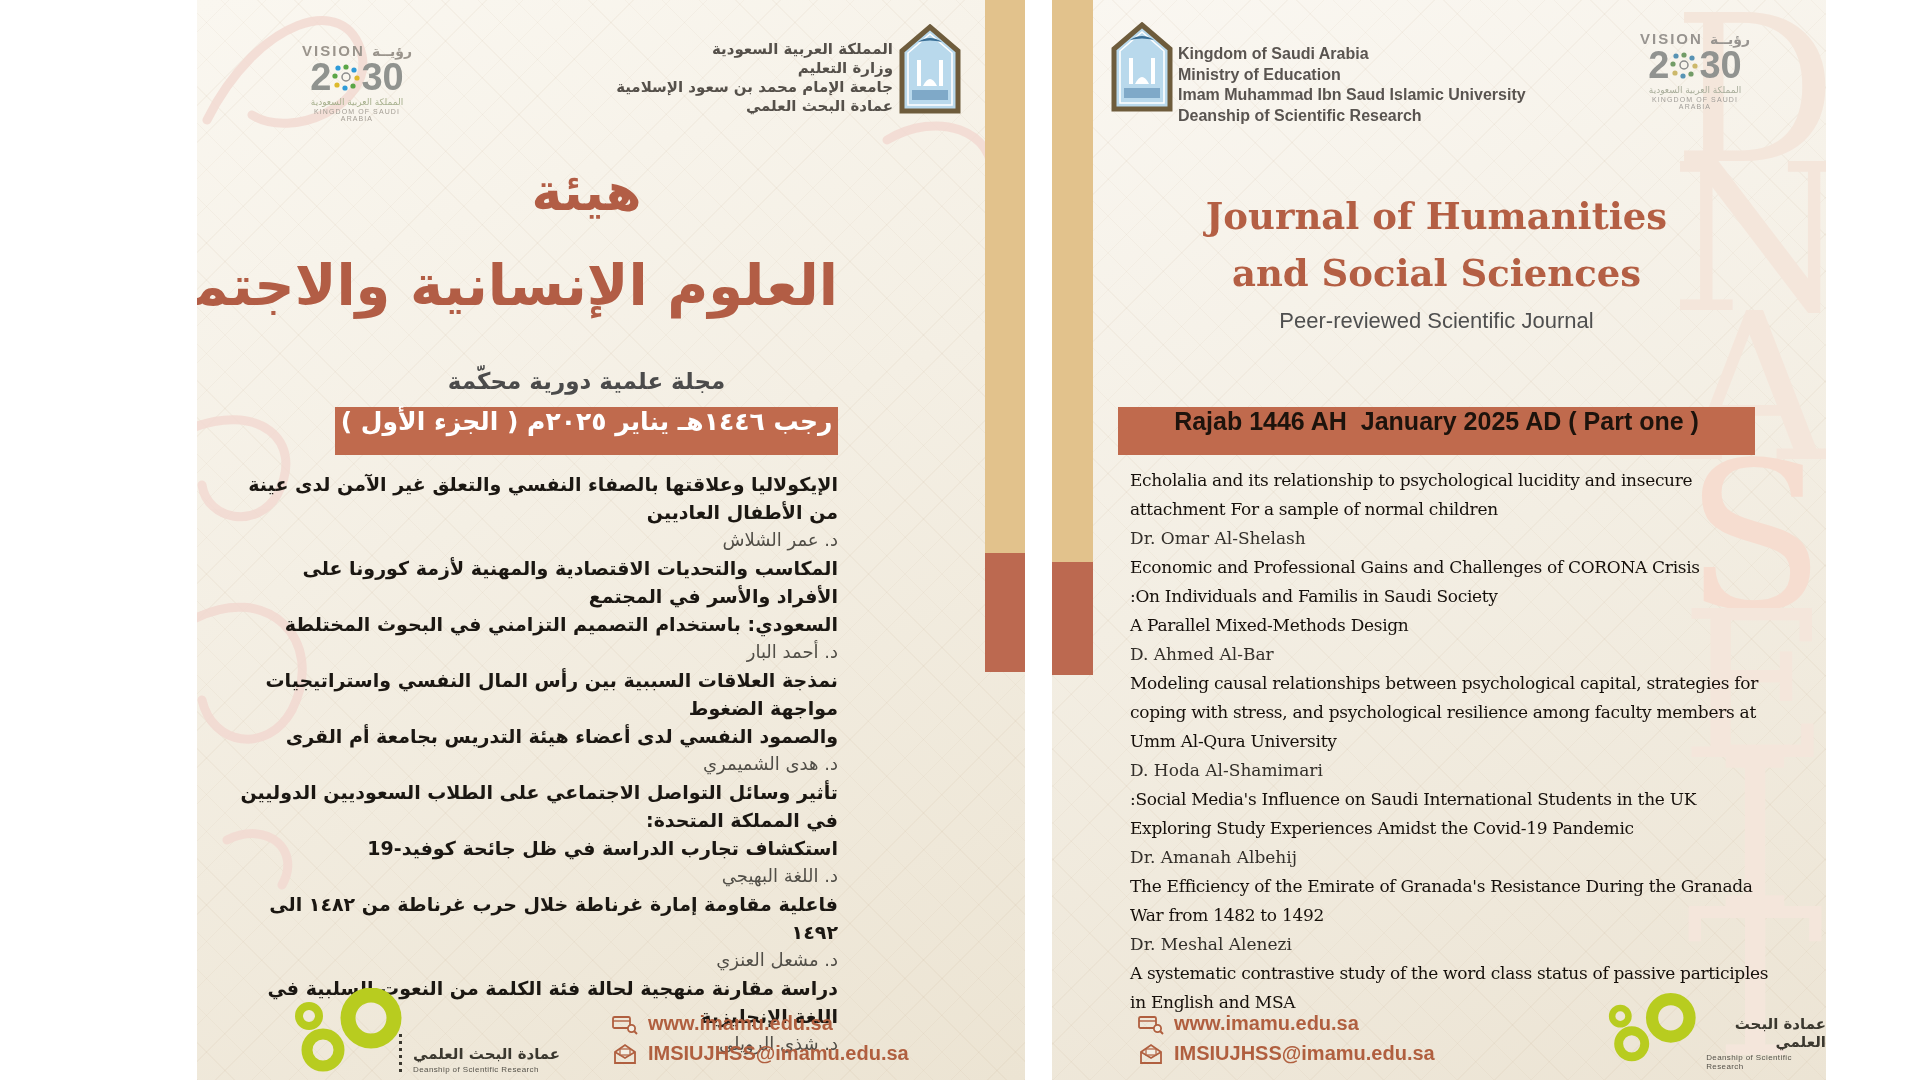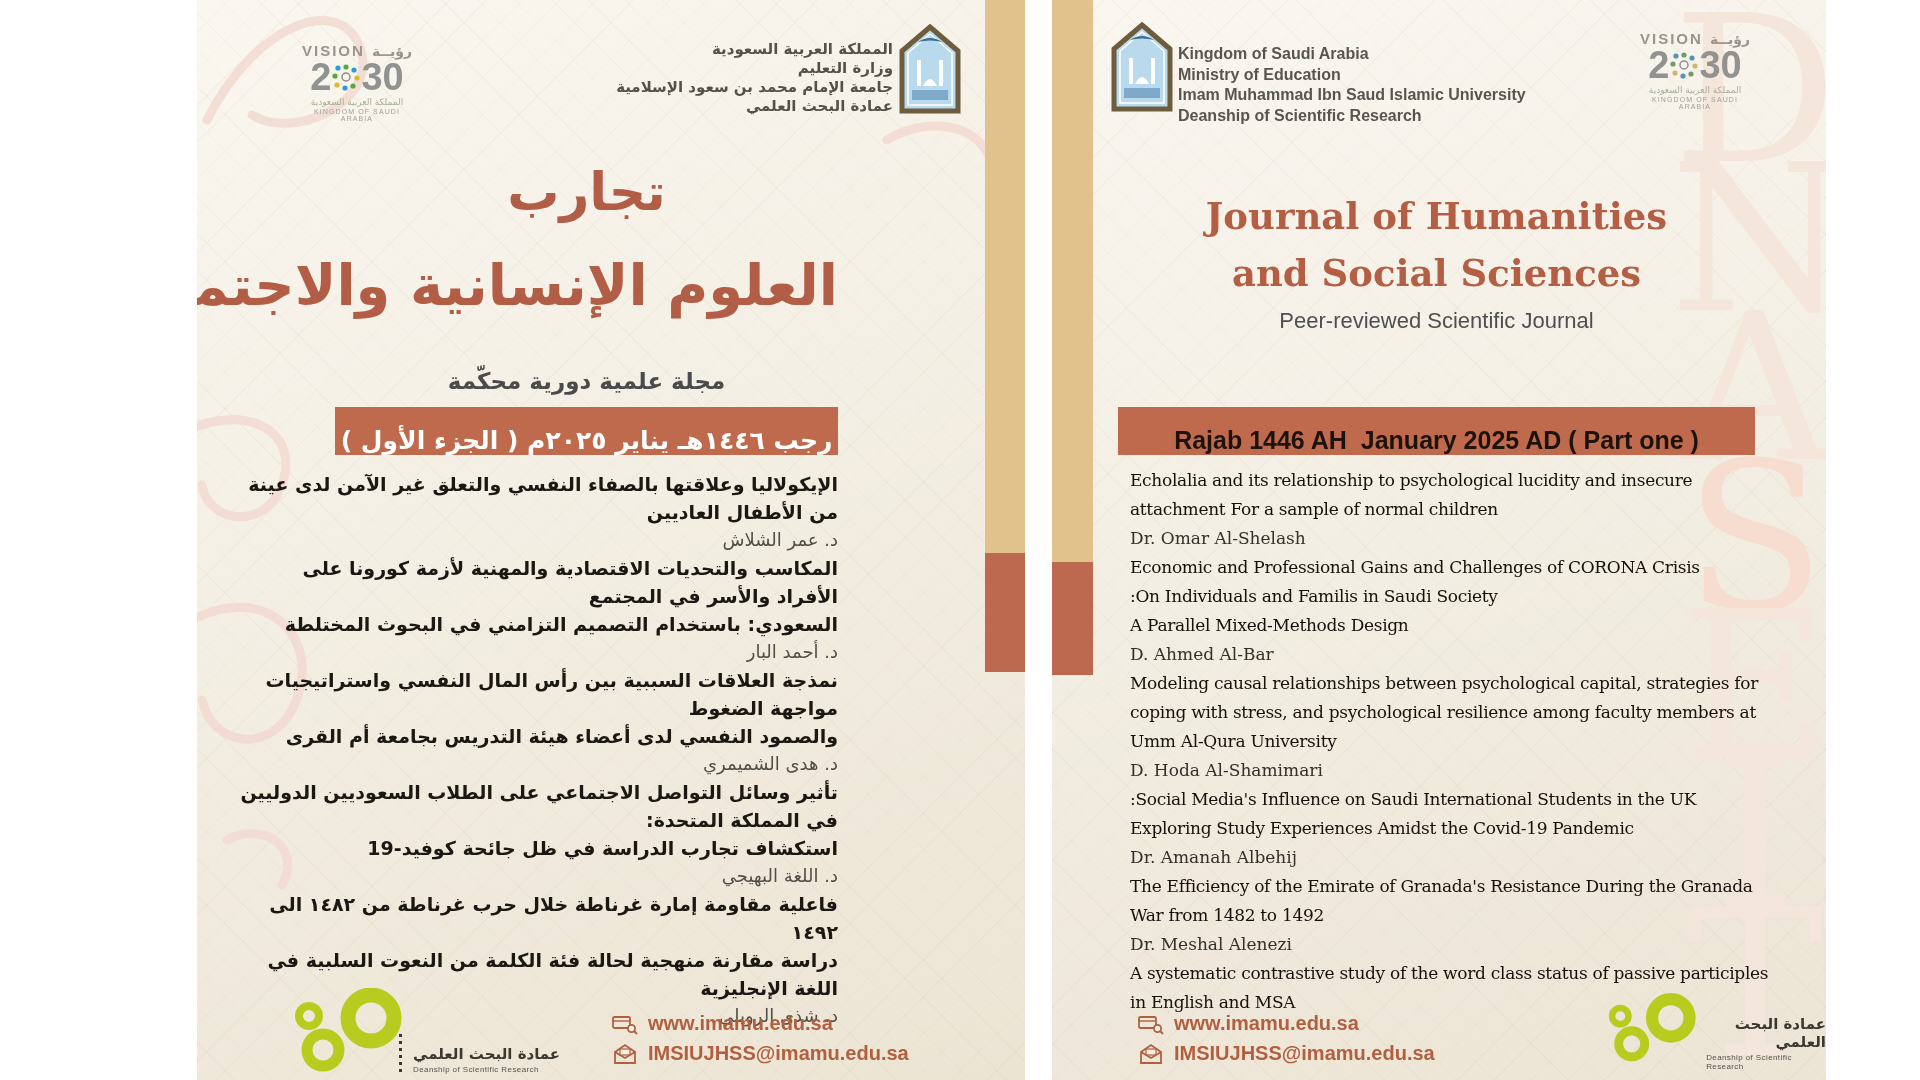--- a/index.html
+++ b/index.html
@@ -72,21 +72,21 @@
     font-family:"DejaVu Sans",sans-serif;font-size:23px;font-weight:bold;color:#4b4b4b;}
 
   
   .title-en{left:66px;top:188px;width:637px;text-align:center;
     font-family:"DejaVu Serif",serif;font-size:37px;font-weight:bold;line-height:57px;
     color:#b45f44;white-space:pre-line;}
   .subtitle-en{left:66px;top:308px;width:637px;text-align:center;
     font-size:22px;color:#4f4f4f;}
 
   
-  .banner{height:48px;background:#c06a4d;display:flex;align-items:flex-end;justify-content:center;}
+  .banner{height:48px;background:#c06a4d;display:flex;align-items:flex-start;justify-content:center;}
   #left-page .banner{left:138px;top:407px;width:503px;}
   #right-page .banner{left:66px;top:407px;width:637px;}
   .banner .txt-ar{direction:rtl;font-family:"DejaVu Sans",sans-serif;
     font-size:25px;font-weight:bold;color:#ffffff;white-space:pre;}
   .banner .txt-en{font-size:25px;font-weight:bold;color:#1d130c;white-space:pre;}
 
   
   .articles-ar{left:41px;top:470px;width:600px;text-align:right;direction:rtl;
     font-family:"DejaVu Sans",sans-serif;}
   .articles-ar p{margin:0;white-space:pre-line;}
@@ -166,21 +166,21 @@
     <path d="M32 3 L60 27 V87 H4 V27 Z" fill="#b9d9ec" stroke="#6e5c3c" stroke-width="5"></path>
     <path d="M32 10 L54 29 V81 H10 V29 Z" fill="none" stroke="#ffffff" stroke-width="1.6"></path>
     <path d="M20 18 Q32 10 44 18 Q32 15 20 18 Z" fill="#3a6f96"></path>
     <rect x="19" y="36" width="4" height="26" fill="#ffffff"></rect>
     <rect x="41" y="36" width="4" height="26" fill="#ffffff"></rect>
     <path d="M25 62 Q32 48 39 62 Z" fill="#ffffff"></path>
     <rect x="14" y="66" width="36" height="10" fill="#7fa9c8"></rect>
   </svg>
 
   <div class="title-ar">
-    <div class="l1">تجارب</div>
+    <div class="l1">هيئة</div>
     <div class="l2">العلوم الإنسانية والاجتماعية</div>
   </div>
   <div class="subtitle-ar">مجلة علمية دورية محكّمة</div>
 
   <div class="banner">
     <span class="txt-ar">رجب ١٤٤٦هـ يناير ٢٠٢٥م ( الجزء الأول )</span>
   </div>
 
   <div class="articles-ar">
     <p class="a-title">الإيكولاليا وعلاقتها بالصفاء النفسي والتعلق غير الآمن لدى عينة من الأطفال العاديين</p>
@@ -188,20 +188,21 @@
     <p class="a-title">المكاسب والتحديات الاقتصادية والمهنية لأزمة كورونا على الأفراد والأسر في المجتمع
 السعودي: باستخدام التصميم التزامني في البحوث المختلطة</p>
     <p class="a-author">د. أحمد البار</p>
     <p class="a-title">نمذجة العلاقات السببية بين رأس المال النفسي واستراتيجيات مواجهة الضغوط
 والصمود النفسي لدى أعضاء هيئة التدريس بجامعة أم القرى</p>
     <p class="a-author">د. هدى الشميمري</p>
     <p class="a-title">تأثير وسائل التواصل الاجتماعي على الطلاب السعوديين الدوليين في المملكة المتحدة:
 استكشاف تجارب الدراسة في ظل جائحة كوفيد-19</p>
     <p class="a-author">د. اللغة البهيجي</p>
     <p class="a-title">فاعلية مقاومة إمارة غرناطة خلال حرب غرناطة من ١٤٨٢ الى ١٤٩٢</p>
+    <p class="a-author">د. مشعل العنزي</p>
     <p class="a-title">دراسة مقارنة منهجية لحالة فئة الكلمة من النعوت السلبية في اللغة الإنجليزية</p>
     <p class="a-author">د. شذى الرويلي</p>
   </div>
 
   <div class="deanship">
     <svg width="118" height="90" viewBox="0 0 118 90">
       <circle cx="82" cy="30" r="23" fill="none" stroke="#b8cc1f" stroke-width="15"></circle>
       <circle cx="34" cy="62" r="16" fill="none" stroke="#b8cc1f" stroke-width="11"></circle>
       <circle cx="20" cy="28" r="10" fill="none" stroke="#b8cc1f" stroke-width="8"></circle>
       <g fill="#3b382f">

